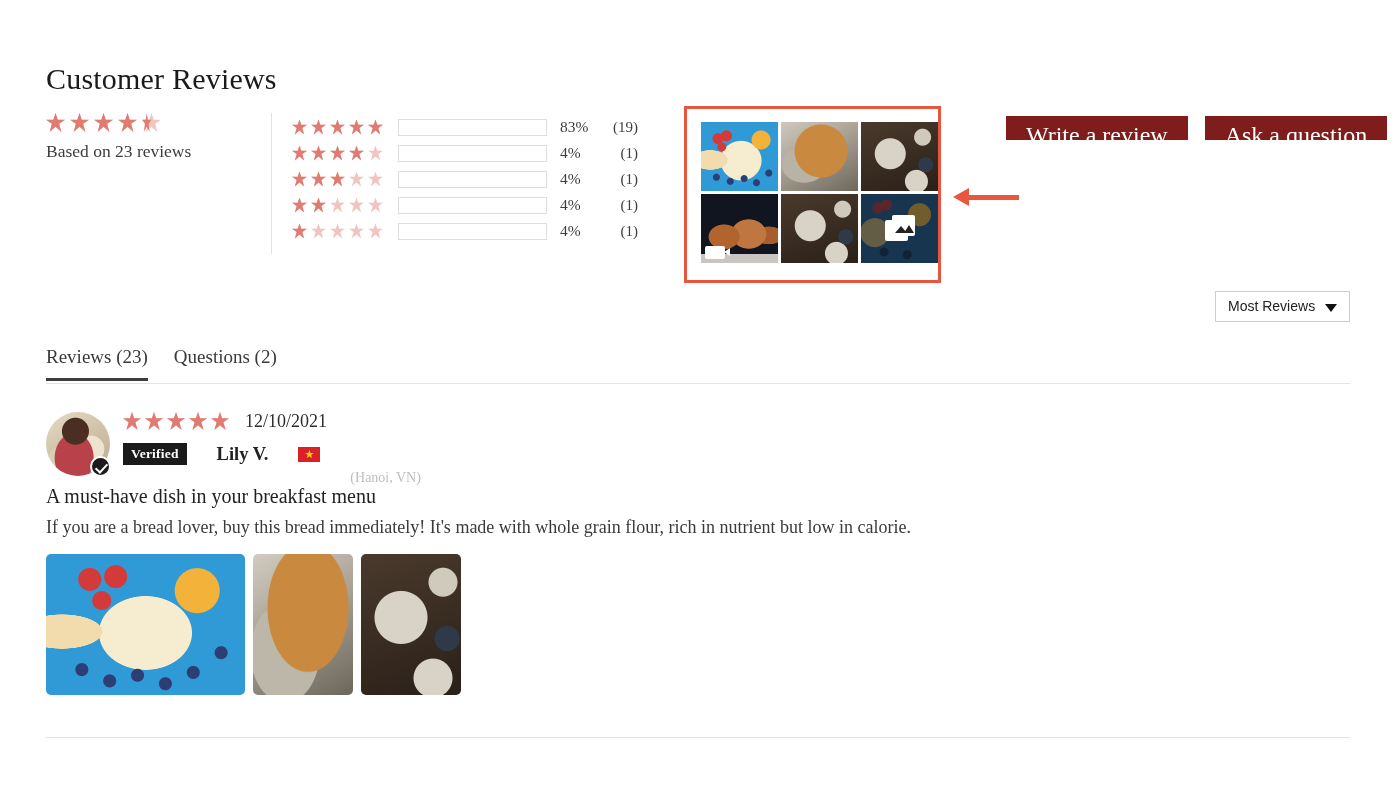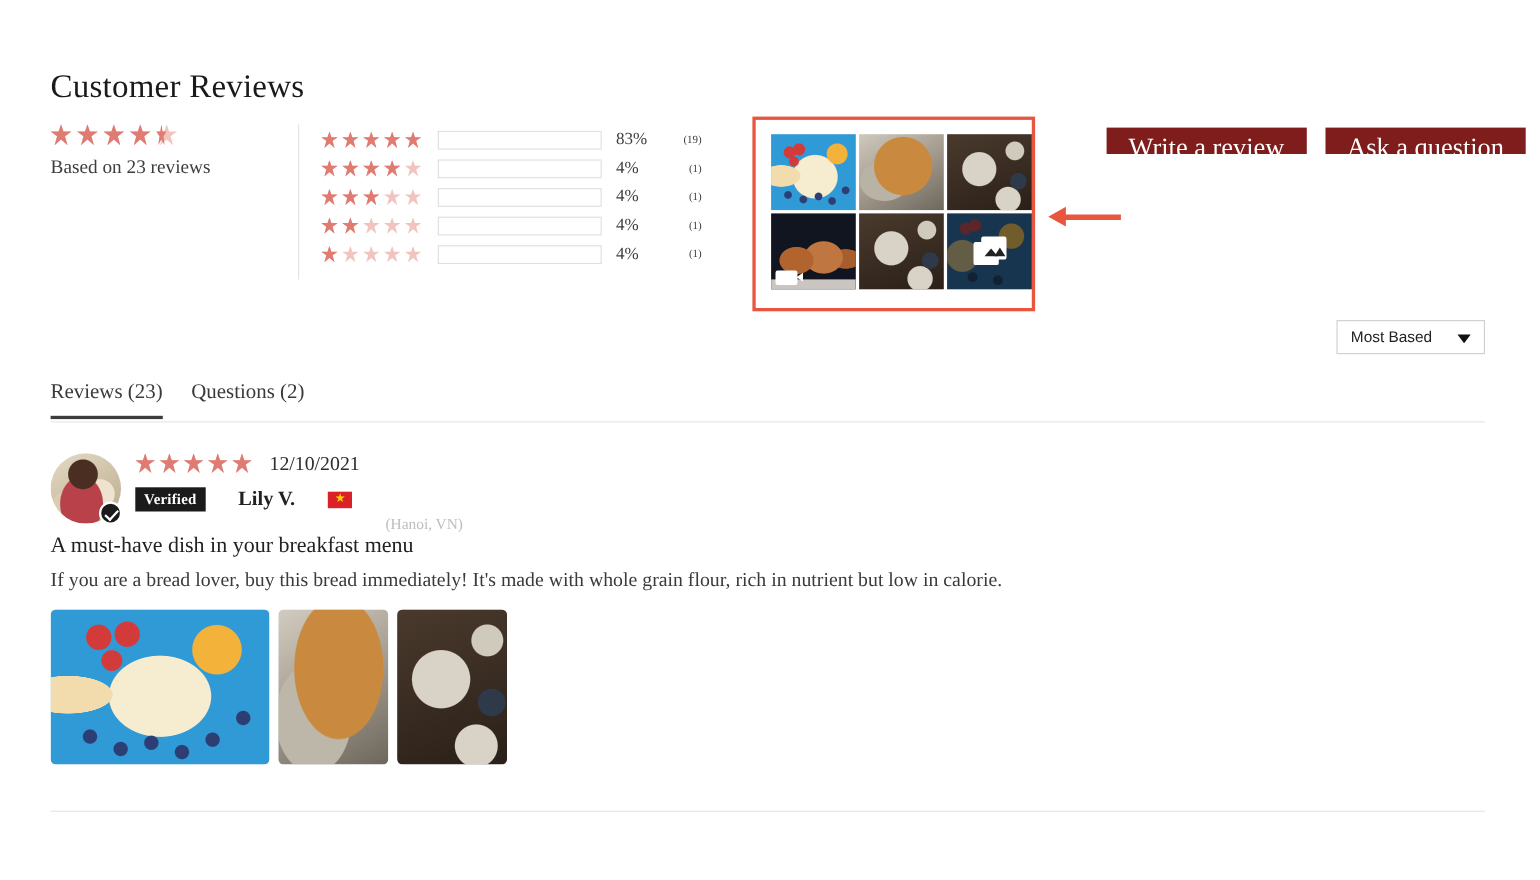--- a/index.html
+++ b/index.html
@@ -85,21 +85,21 @@
     margin-right: 13px;
   }
   .hist-fill { height: 100%; background: #f3c73f; }
   .hist-pct {
     width: 40px;
     font-size: 15.5px;
     color: #3d3d3d;
   }
   .hist-count {
     width: 38px;
-    font-size: 10px;
+    font-size: 15px;
     color: #3d3d3d;
     text-align: right;
   }
 
   
   .gallery-highlight {
     position: absolute;
     left: 684px; top: 106px;
     width: 257px; height: 177px;
     border: 3px solid #e8563f;
@@ -575,21 +575,21 @@
     <div class="head"></div>
     <div class="shaft"></div>
   </div>
 
   <div class="actions">
     <button class="btn">Write a review</button>
     <button class="btn">Ask a question</button>
   </div>
 
   <div class="sort-wrap">
-    <span class="sort-label">Most Based</span>
+    <span class="sort-label">Most Reviews</span>
     <span class="sort-caret"></span>
   </div>
 
   <div class="tabs">
     <span class="tab active">Reviews (23)</span>
     <span class="tab">Questions (2)</span>
   </div>
 
   <div class="review">
 

